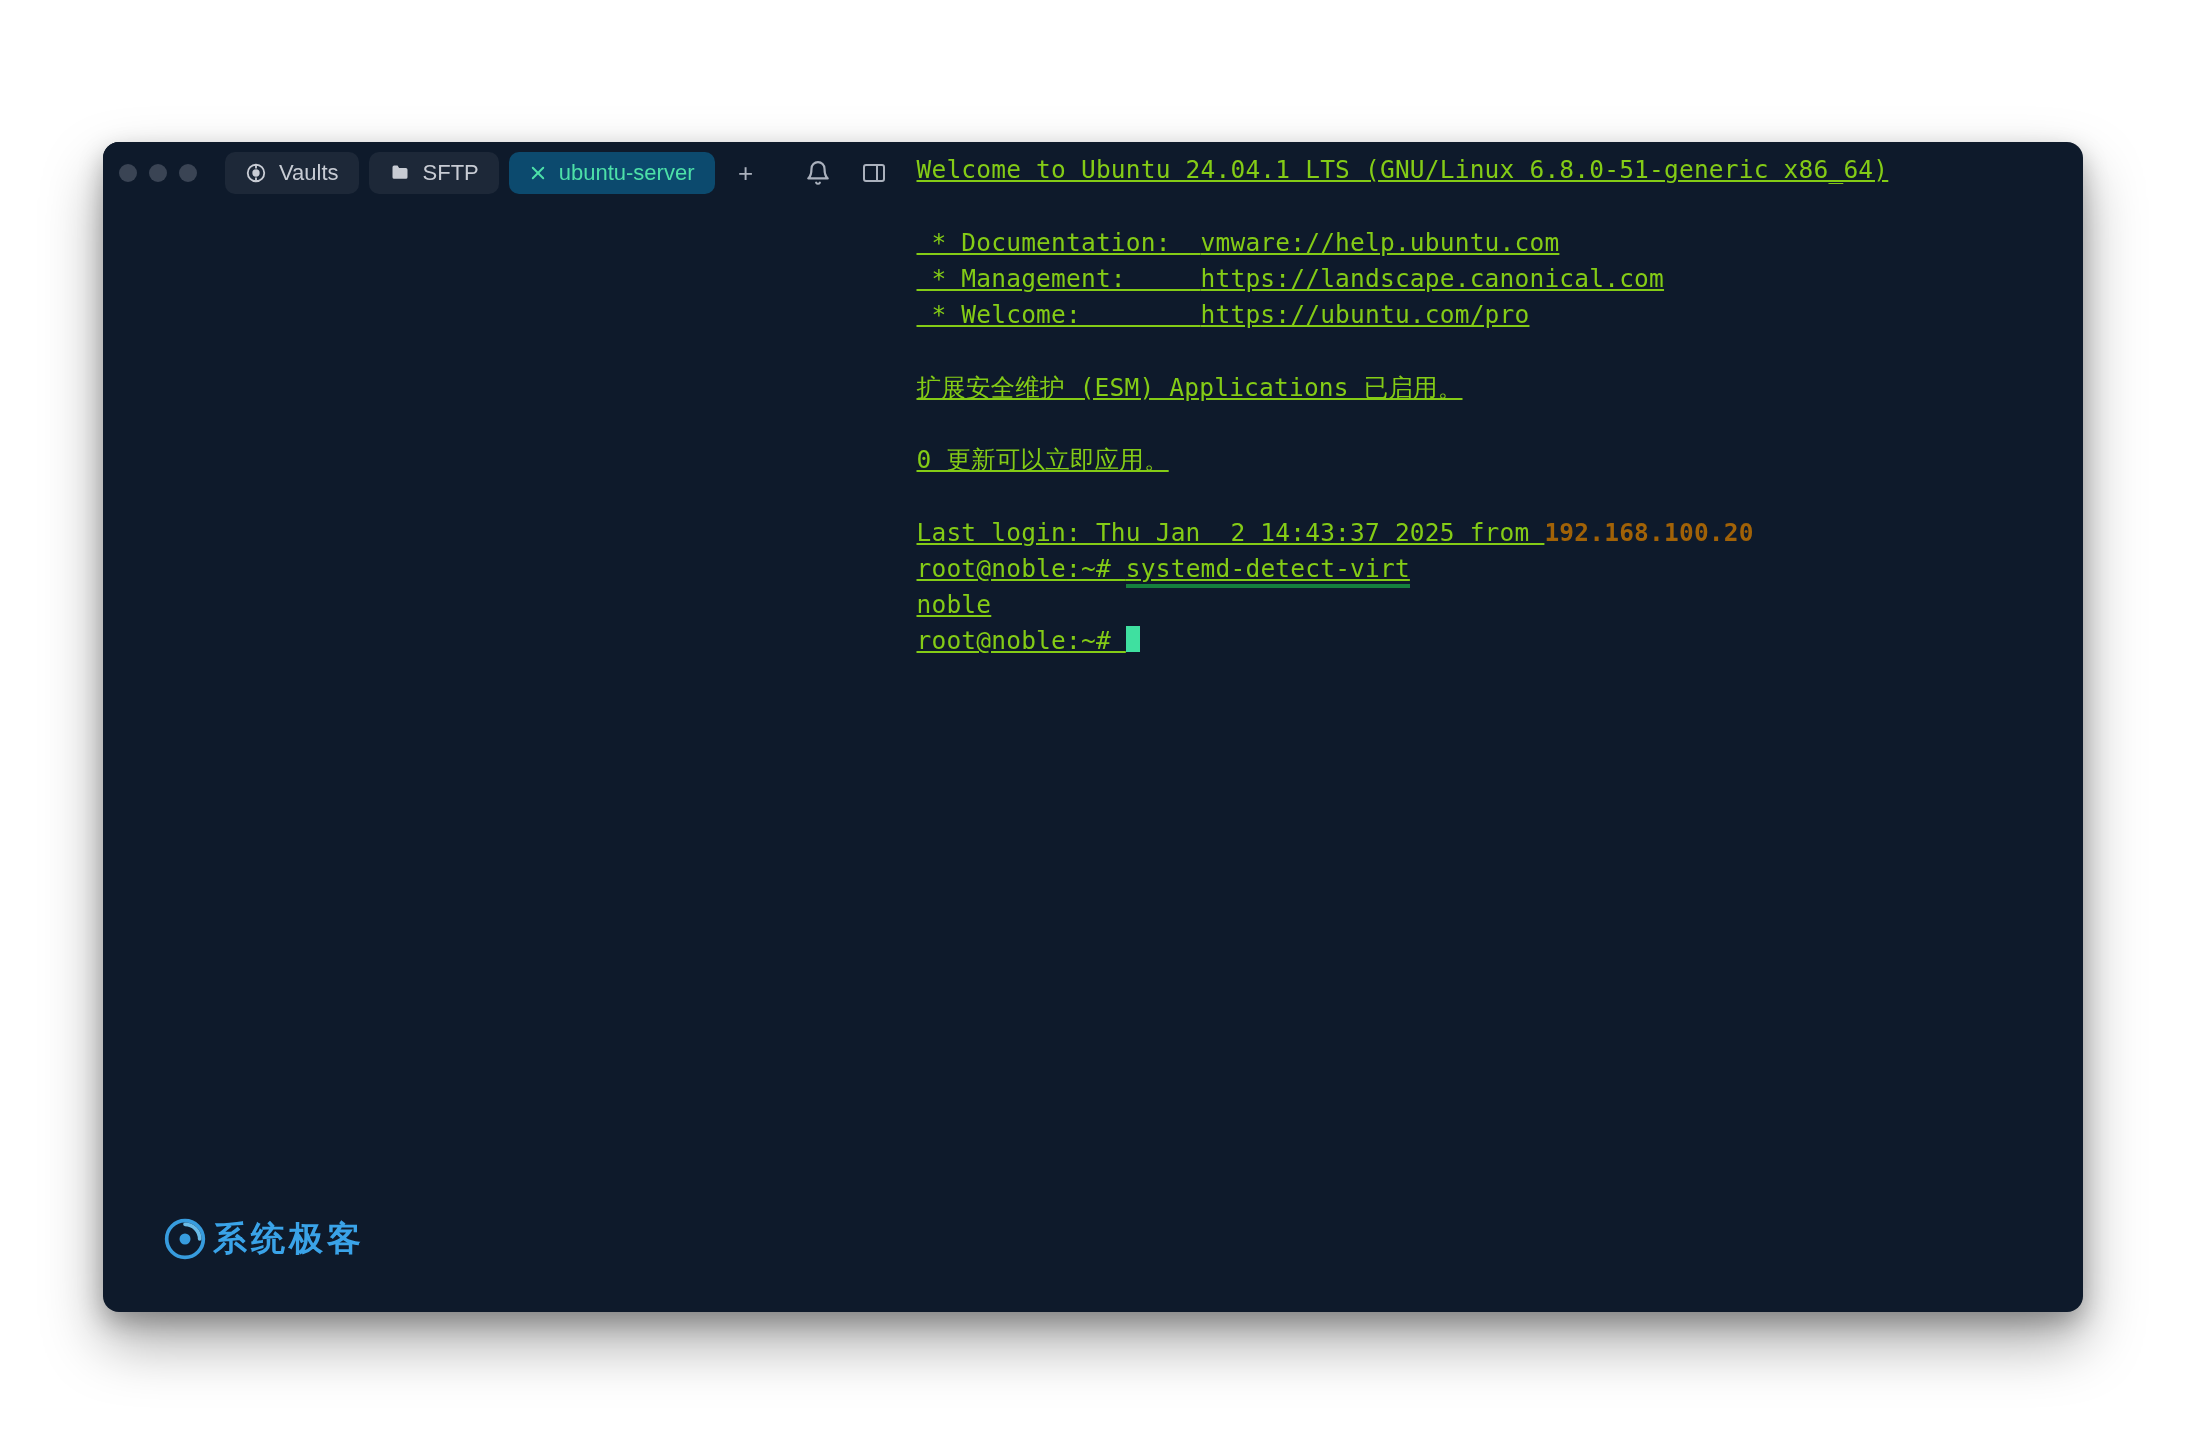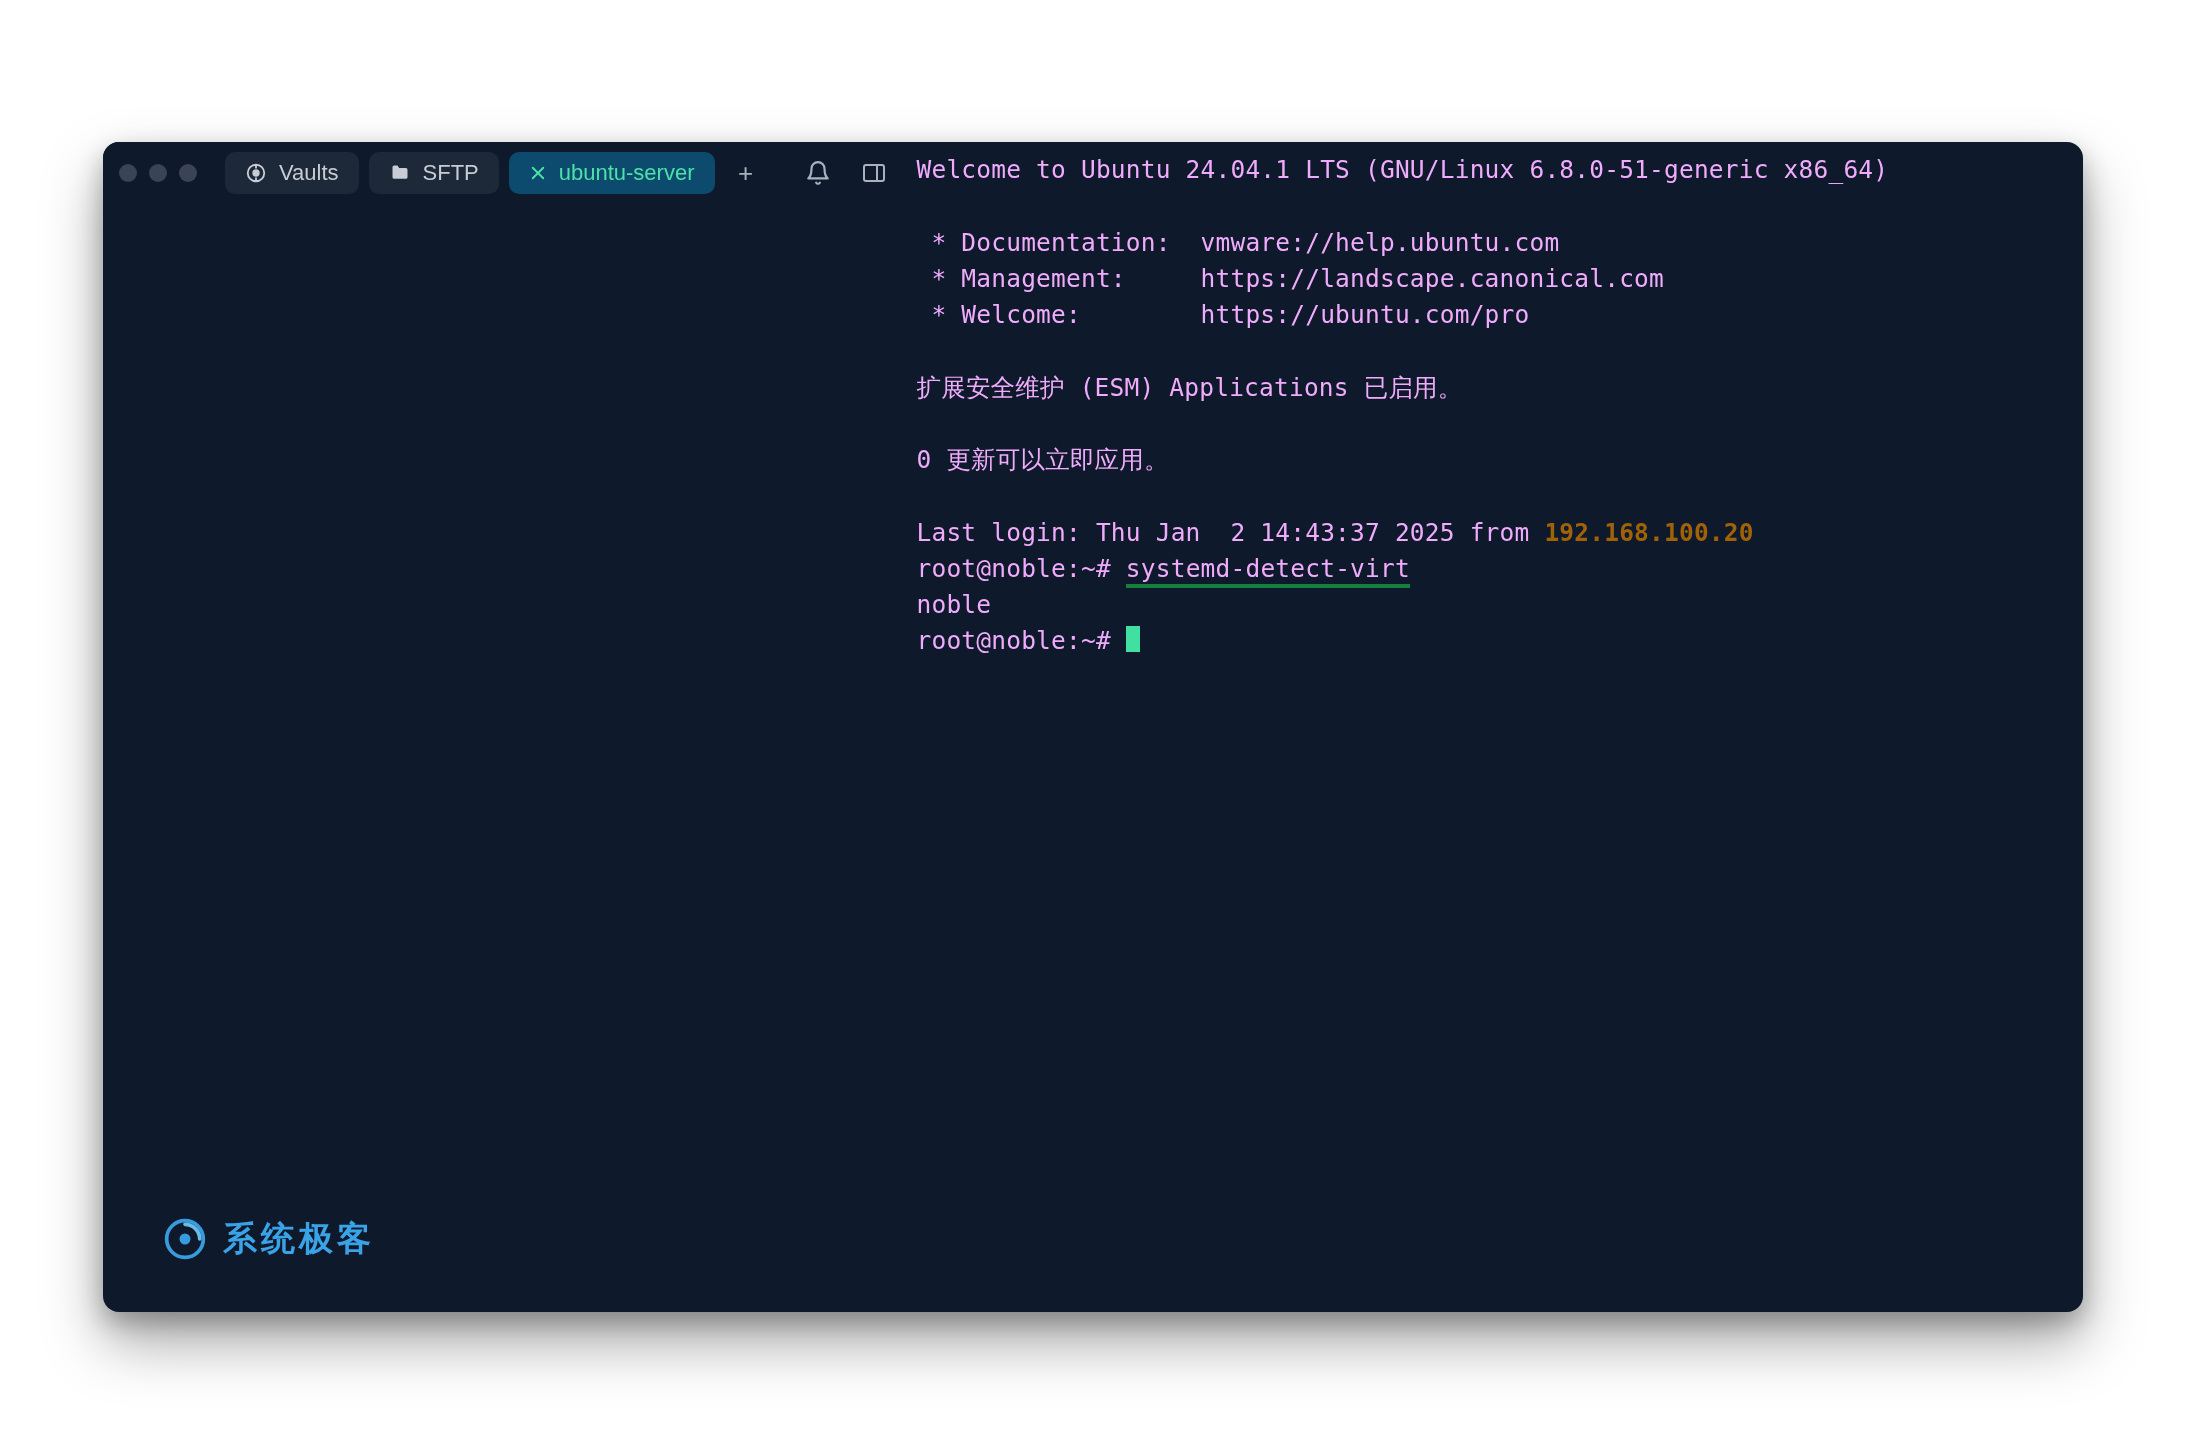--- a/index.html
+++ b/index.html
@@ -74,36 +74,36 @@
   .term {
     flex: 1;
     padding: 10px 14px 12px 14px;
     font-size: 24.5px;
     line-height: 1.48;
     white-space: pre;
     color: #3fe0a0;
     letter-spacing: 0.2px;
     position: relative;
   }
-  .green { color: #f0abfc; }
+  .green { color: #84cc16; text-decoration: underline; }
   .pink  { color: #a16207; font-weight: bold; }
   .under { border-bottom: 4px solid #15803d; padding-bottom: 1px; }
   .cursor {
     display: inline-block;
     width: 14px; height: 26px;
     background: #3fe0a0;
     vertical-align: -3px;
   }
   .watermark {
     position: absolute;
     left: 60px;
     bottom: 50px;
     display: flex;
     align-items: center;
-    gap: 16px;
+    gap: 6px;
     color: #3aa3e8;
     font-family: -apple-system, "PingFang SC", "Microsoft YaHei", sans-serif;
     font-weight: 700;
     font-size: 34px;
     letter-spacing: 4px;
   }
   .watermark svg { opacity: 0.95; }
 </style>
 </head>
 <body>

